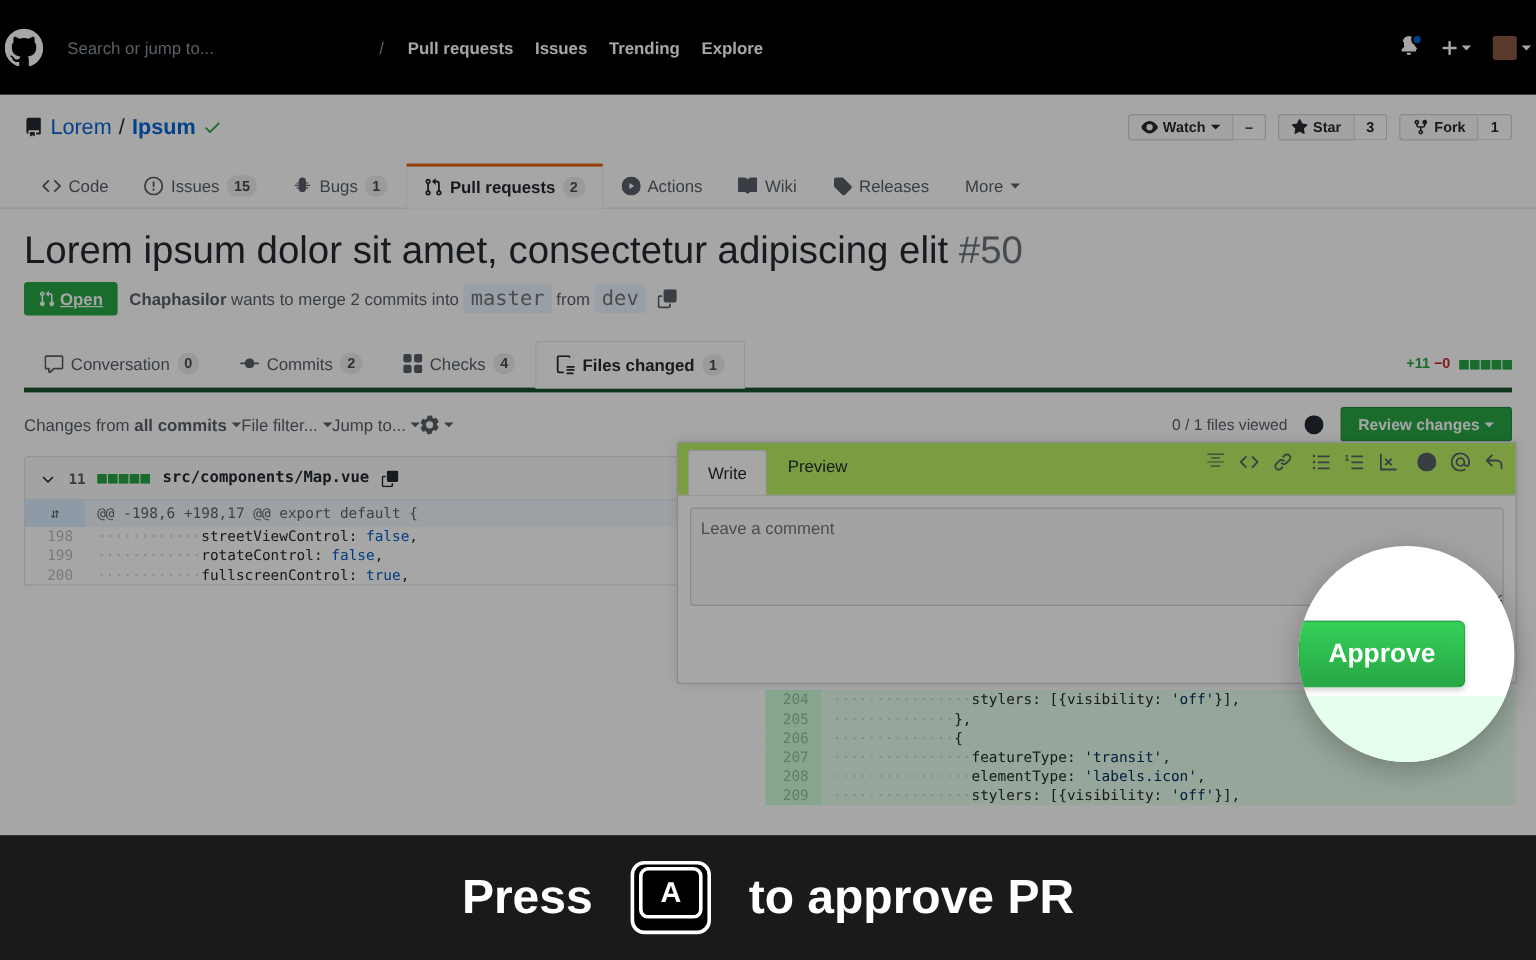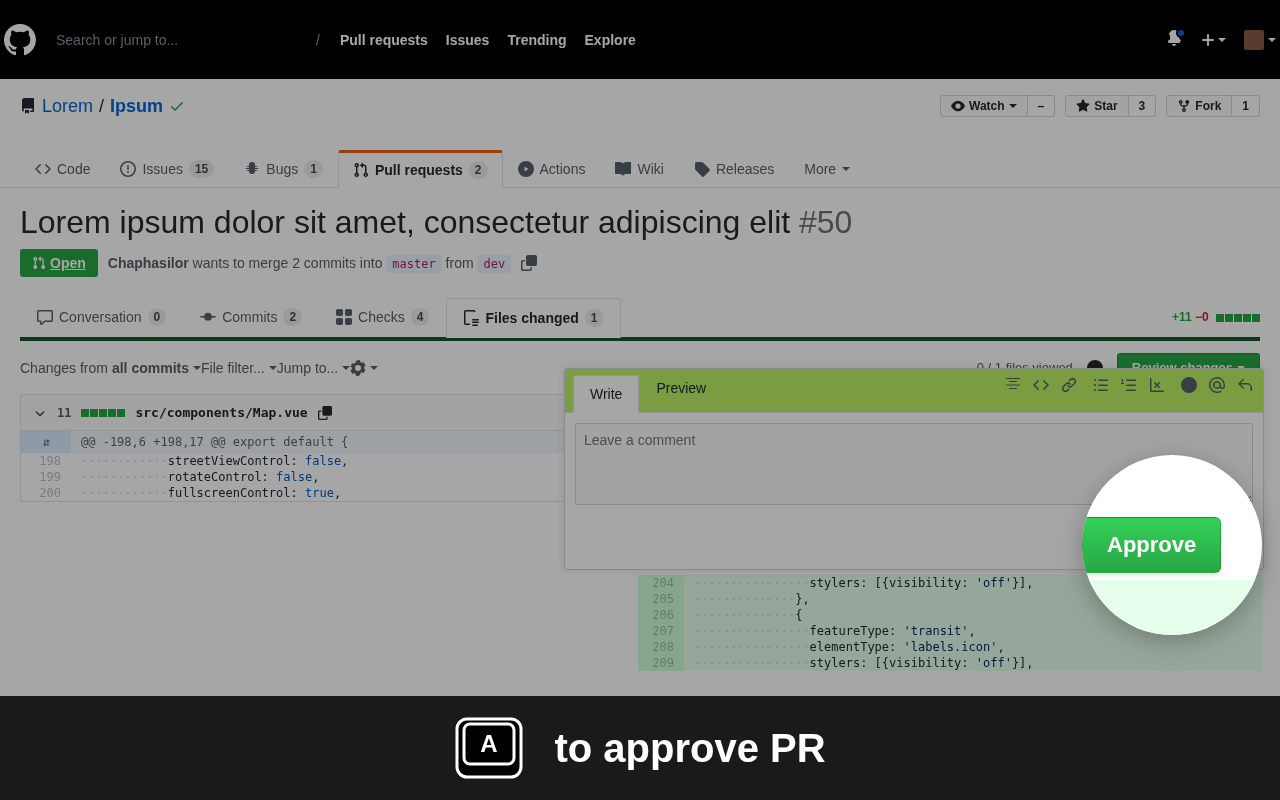--- a/index.html
+++ b/index.html
@@ -13,21 +13,21 @@
     .navlinks { display: flex; gap: 18px; margin-left: 10px; }
     .navlinks a { color: #fff; font-weight: 600; text-decoration: none; font-size: 14px; }
     .navright { margin-left: auto; display: flex; align-items: center; gap: 18px; }
     .bell-wrap { position: relative; }
     .bell-dot { position: absolute; top: -2px; right: -4px; width: 10px; height: 10px; background: #0366d6; border-radius: 50%; border: 2px solid #000; }
     .plus { display: flex; align-items: center; gap: 2px; }
     .avatar-img { width: 20px; height: 20px; background: #8a5a44; border-radius: 2px; }
     
     
     .repohead { padding: 16px 20px 0 20px; border-bottom: 1px solid #e1e4e8; background: #fff; }
-    .reponame-row { display: flex; align-items: center; justify-content: space-between; margin-bottom: 33px; }
+    .reponame-row { display: flex; align-items: center; justify-content: space-between; margin-bottom: 19px; }
     .reponame { font-size: 18px; display: flex; align-items: center; gap: 6px; }
     .reponame a { color: #0366d6; text-decoration: none; }
     .reponame .owner { font-weight: 400; }
     .reponame .repo { font-weight: 600; }
     .reponame .sep { color: #24292e; }
     .check { color: #28a745; }
     .repoactions { display: flex; gap: 10px; }
     .btn-group { display: flex; }
     .btn-sm { font-size: 12px; padding: 3px 10px; background: #fafbfc; border: 1px solid #d1d5da; border-radius: 3px; display: flex; align-items: center; gap: 4px; font-weight: 600; color: #24292e; }
     .btn-group .btn-sm:first-child { border-radius: 3px 0 0 3px; }
@@ -37,21 +37,21 @@
     .repotab { padding: 9px 14px; border: 1px solid transparent; border-bottom: none; color: #586069; display: flex; align-items: center; gap: 6px; font-size: 14px; cursor: pointer; }
     .repotab.active { background: #fff; border-color: #e36209 #e1e4e8 transparent; border-top-width: 3px; border-radius: 3px 3px 0 0; color: #24292e; font-weight: 600; margin-bottom: -1px; padding-top: 7px; }
     .counter { background: rgba(27,31,35,.08); border-radius: 20px; padding: 2px 6px; font-size: 12px; font-weight: 600; color: #444d56; }
     
     
     .prcontent { padding: 16px 20px; }
     .prtitle { font-size: 32px; font-weight: 400; margin-bottom: 8px; }
     .prnum { color: #6a737d; font-weight: 300; }
     .prmeta { display: flex; align-items: center; gap: 10px; font-size: 14px; color: #586069; }
     .state-open { background: #28a745; color: #fff; padding: 6px 12px; border-radius: 3px; font-weight: 600; display: flex; align-items: center; gap: 4px; font-size: 14px; text-decoration: underline; }
-    .branch { background: #eaf5ff; color: #be185d; padding: 2px 6px; border-radius: 3px; font-family: SFMono-Regular, Consolas, monospace; font-size: 12px; }
+    .branch { background: #eaf5ff; color: #737373; padding: 2px 6px; border-radius: 3px; font-family: SFMono-Regular, Consolas, monospace; font-size: 17px; }
     
     .prtabs { display: flex; gap: 0; margin-top: 20px; border-bottom: 4px solid #14532d; align-items: center; }
     .prtab { padding: 10px 16px; border: 1px solid transparent; color: #586069; display: flex; align-items: center; gap: 6px; cursor: pointer; }
     .prtab.active { background: #fff; border-color: #e1e4e8 #e1e4e8 #fff; border-radius: 3px 3px 0 0; margin-bottom: -1px; color: #24292e; font-weight: 600; }
     .diffstat { margin-left: auto; font-size: 12px; font-weight: 600; }
     .diffstat .add { color: #28a745; }
     .diffstat .del { color: #cb2431; }
     .diffstat-blocks { display: inline-flex; gap: 1px; vertical-align: middle; margin-left: 4px; }
     .diffstat-blocks span { width: 8px; height: 8px; display: inline-block; }
     .diffstat-blocks .g { background: #28a745; }
@@ -449,20 +449,21 @@
   </div>
 </div>
 
 <div class="dim-overlay"></div>
 
 <div class="approve-bubble">
   <div class="approve-btn-big">Approve</div>
 </div>
 
 <div class="banner">
+  <span class="banner-text">Press</span>
   <div class="keycap">
     <svg viewBox="0 0 70 64">
         <rect x="3" y="3" width="64" height="58" rx="10" fill="#000" stroke="#fff" stroke-width="3"></rect>
         <rect x="10" y="8" width="50" height="40" rx="6" fill="none" stroke="#fff" stroke-width="3"></rect>
         <text x="35" y="36" text-anchor="middle" fill="#fff" font-size="24" font-weight="700" font-family="Arial">A</text>
       </svg>
   </div>
   <span class="banner-text">to approve PR</span>
 </div>
 

